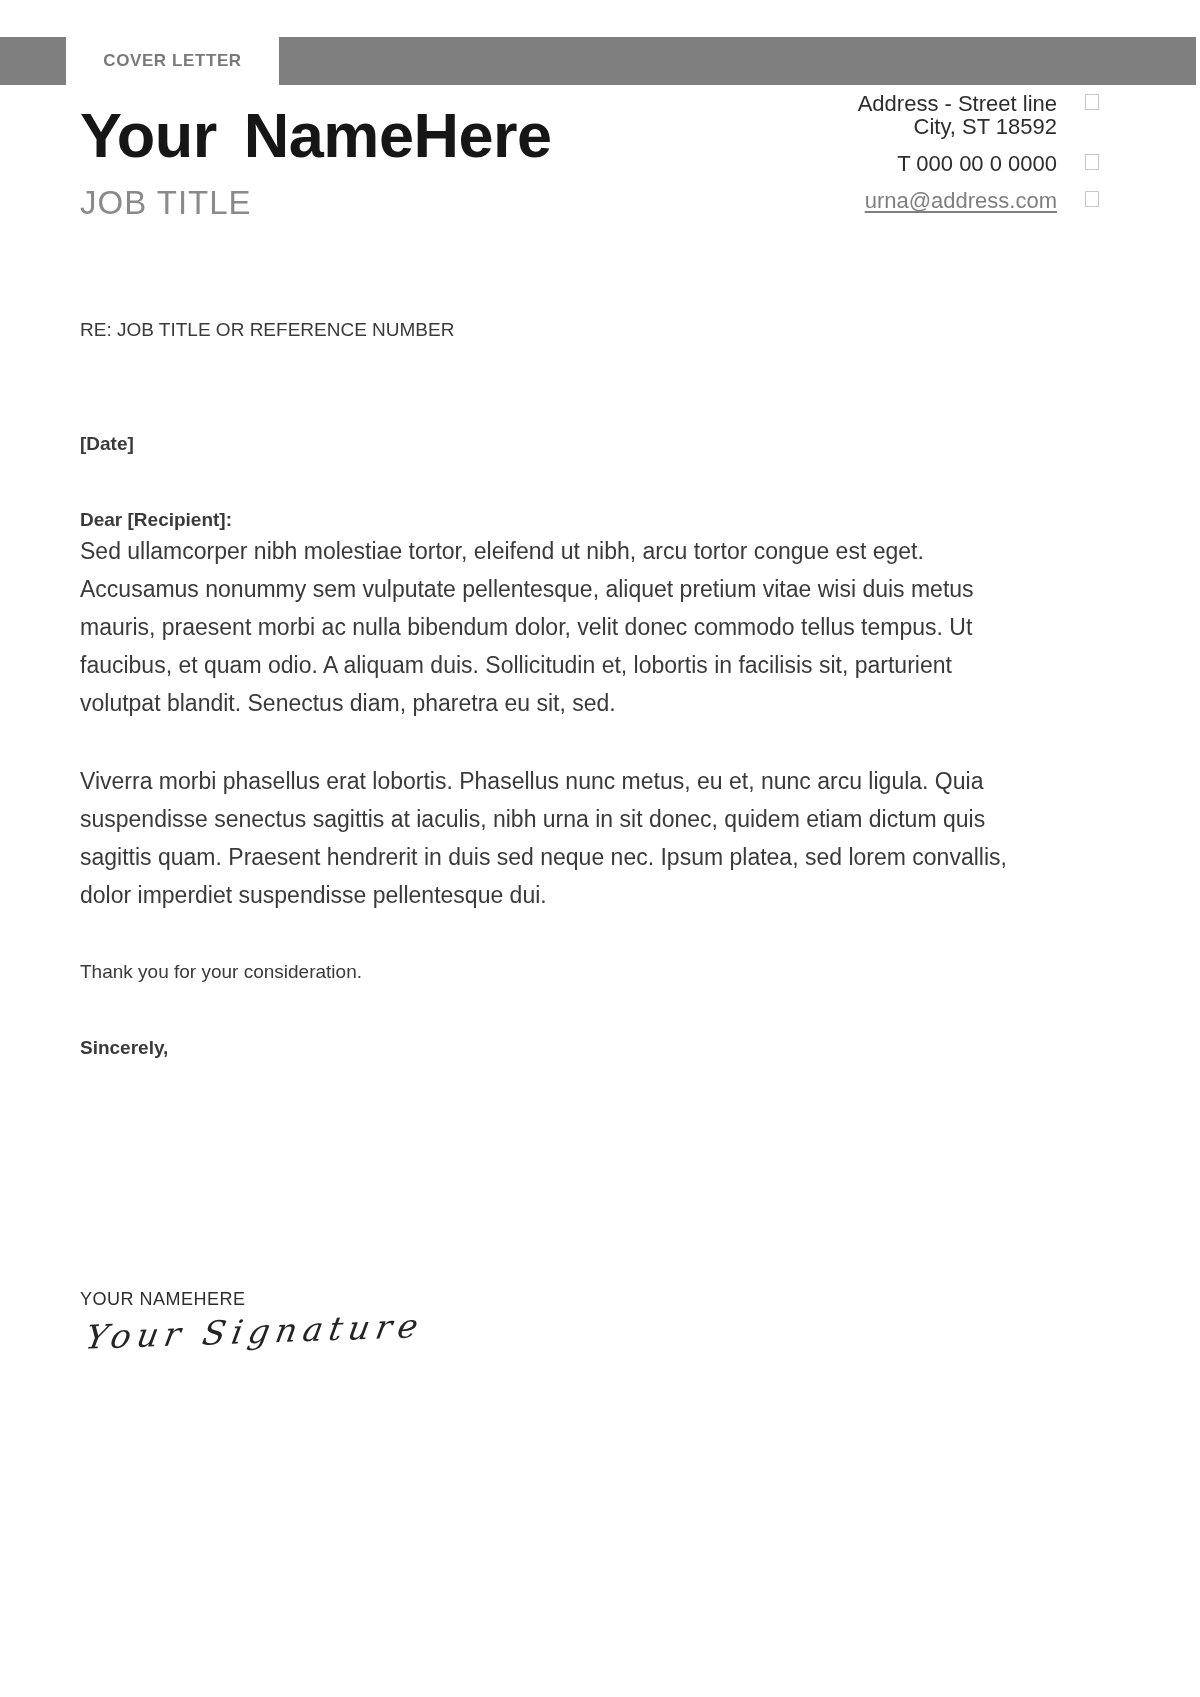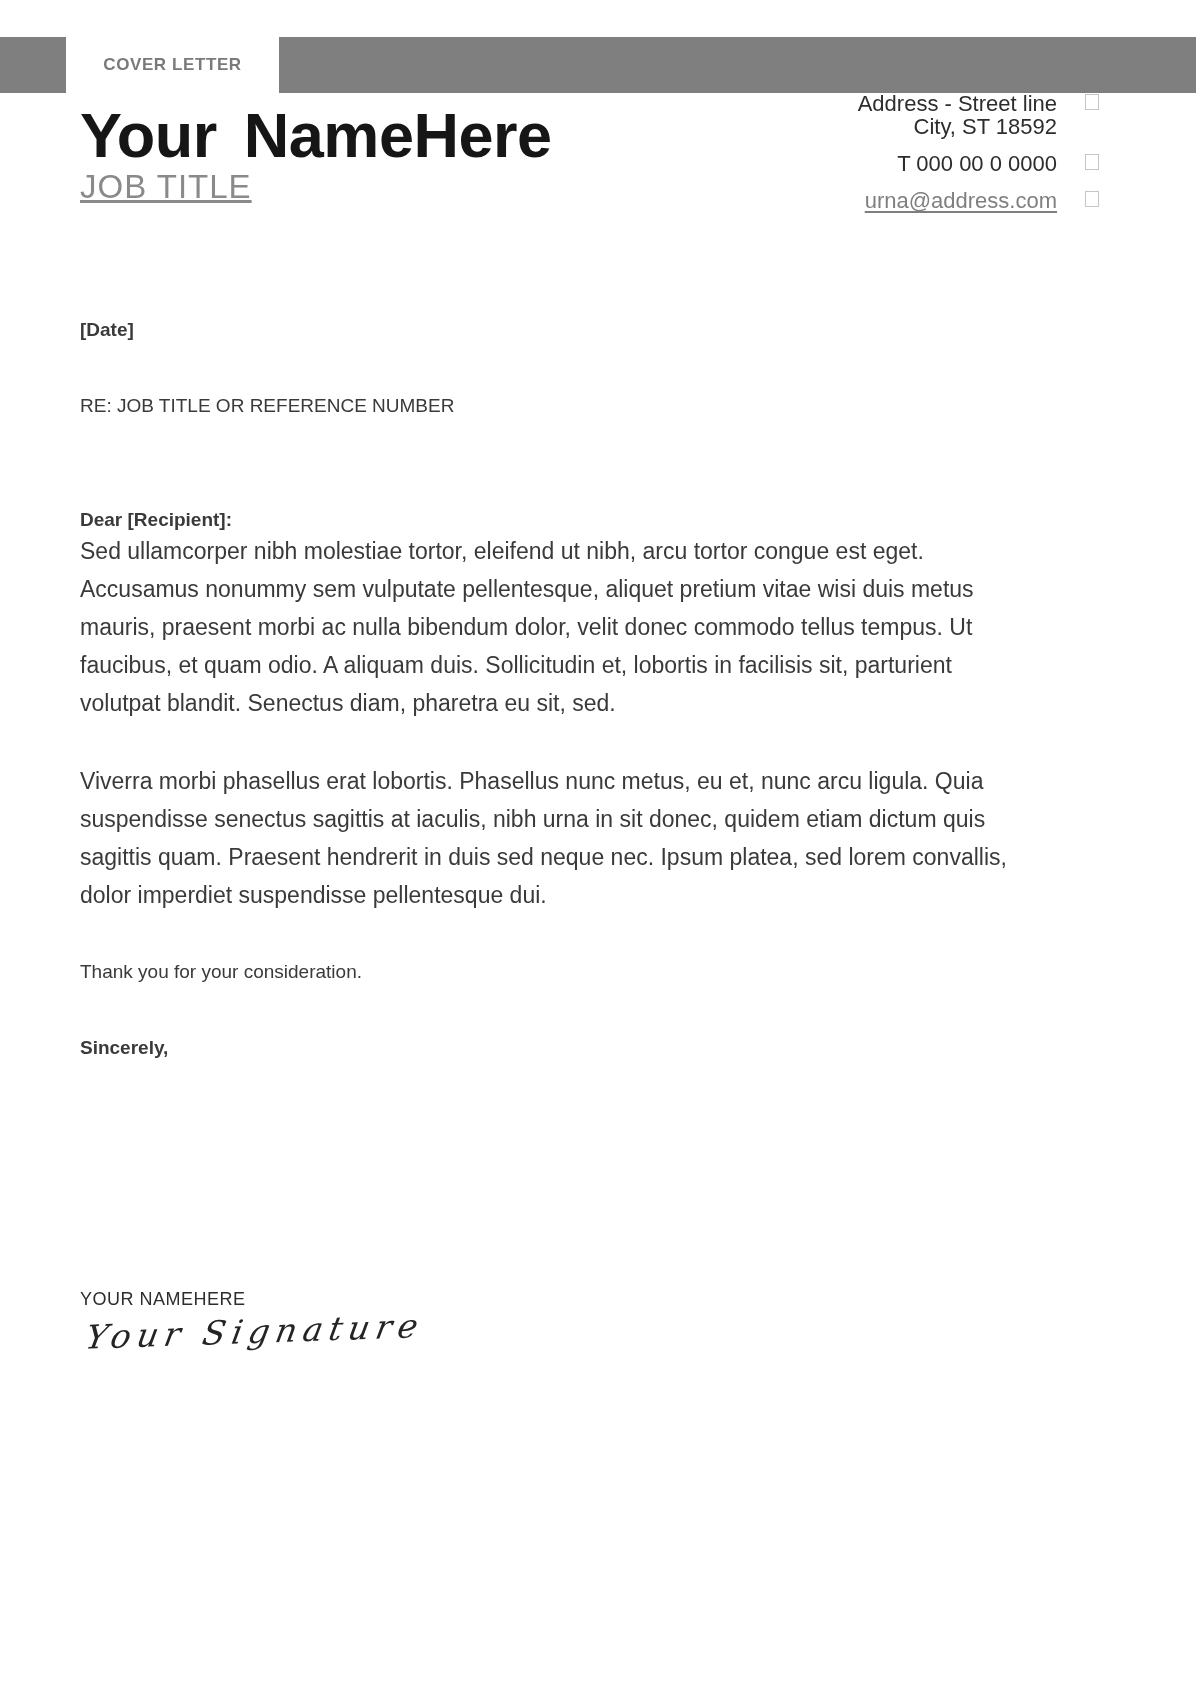--- a/index.html
+++ b/index.html
@@ -14,36 +14,36 @@
   *{margin:0;padding:0;box-sizing:border-box;}
   html,body{background:#ffffff;}
   body{
     width:1200px;height:1697px;position:relative;
     font-family:"Liberation Sans","DejaVu Sans",sans-serif;
     color:var(--body-ink);
   }
   .page{position:absolute;inset:0;background:#fff;overflow:hidden;}
 
   
-  .top-bar{position:absolute;top:37px;left:0;right:0;height:56px;display:flex;align-items:stretch;}
+  .top-bar{position:absolute;top:37px;left:0;right:0;height:48px;display:flex;align-items:stretch;}
   .bar-block-left{width:66px;background:var(--bar-gray);}
   .bar-label{width:213px;display:flex;align-items:center;justify-content:center;}
   .bar-label span{
     font-size:17px;font-weight:bold;color:var(--label-gray);letter-spacing:.6px;
   }
   .bar-block-right{flex:1;margin-right:4px;background:var(--bar-gray);}
 
   
   .name-block{position:absolute;top:102px;left:80px;}
   .person-name{
     font-size:63px;font-weight:bold;color:var(--name-ink);
     line-height:1.05;word-spacing:10px;letter-spacing:-.5px;
   }
   .job-title{
-    font-size:33px;color:var(--title-gray);letter-spacing:1px;text-decoration:underline;
+    margin-top:16px;font-size:33px;color:var(--title-gray);letter-spacing:1px;
   }
 
   
   .contact-block{
     position:absolute;top:92px;right:100px;
     display:grid;grid-template-columns:auto 15px;column-gap:28px;row-gap:14px;
     align-items:start;
   }
   .contact-text{font-size:22px;color:#2d2d2d;text-align:right;line-height:23px;}
   .contact-text.two-line{line-height:23px;}
@@ -101,22 +101,22 @@
     <div class="contact-text">T 000 00 0 0000</div>
     <div class="placeholder-square"></div>
 
     <div class="contact-text">
       <a class="email-link">urna@address.com</a>
     </div>
     <div class="placeholder-square"></div>
   </div>
 
   <div class="letter">
+    <div class="line subject">RE: JOB TITLE OR REFERENCE NUMBER</div>
     <div class="line date">[Date]</div>
-    <div class="line subject">RE: JOB TITLE OR REFERENCE NUMBER</div>
     <div class="line salutation">Dear [Recipient]:</div>
 
     <p class="body-para">Sed ullamcorper nibh molestiae tortor, eleifend ut nibh, arcu tortor congue est eget. Accusamus nonummy sem vulputate pellentesque, aliquet pretium vitae wisi duis metus mauris, praesent morbi ac nulla bibendum dolor, velit donec commodo tellus tempus. Ut faucibus, et quam odio. A aliquam duis. Sollicitudin et, lobortis in facilisis sit, parturient volutpat blandit. Senectus diam, pharetra eu sit, sed.</p>
     <p class="body-para second">Viverra morbi phasellus erat lobortis. Phasellus nunc metus, eu et, nunc arcu ligula. Quia suspendisse senectus sagittis at iaculis, nibh urna in sit donec, quidem etiam dictum quis sagittis quam. Praesent hendrerit in duis sed neque nec. Ipsum platea, sed lorem convallis, dolor imperdiet suspendisse pellentesque dui.</p>
 
     <div class="line thanks">Thank you for your consideration.</div>
     <div class="line closing">Sincerely,</div>
 
     <div class="signer-name">YOUR NAMEHERE</div>
     <div class="signature-script">Your Signature</div>

